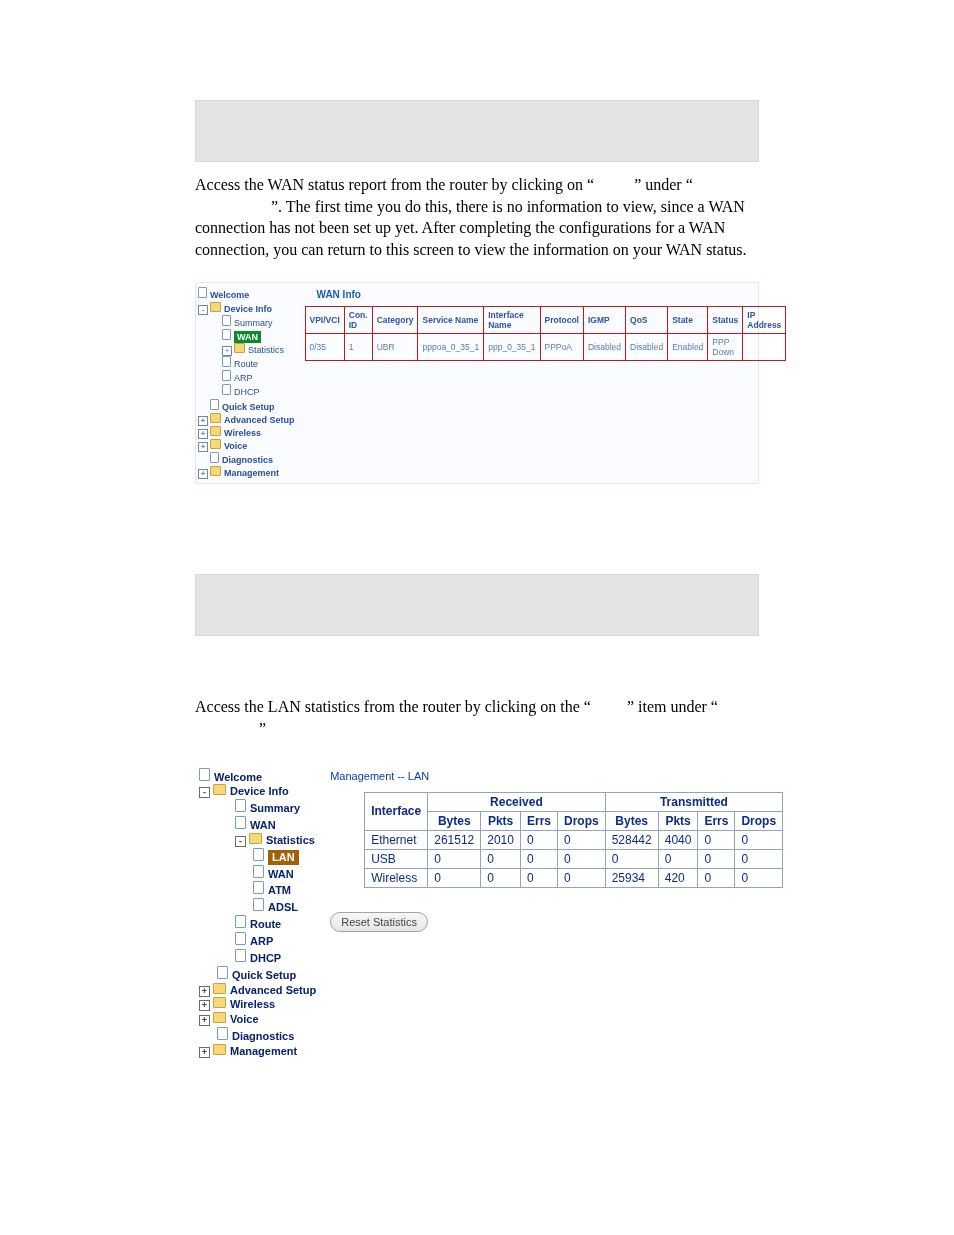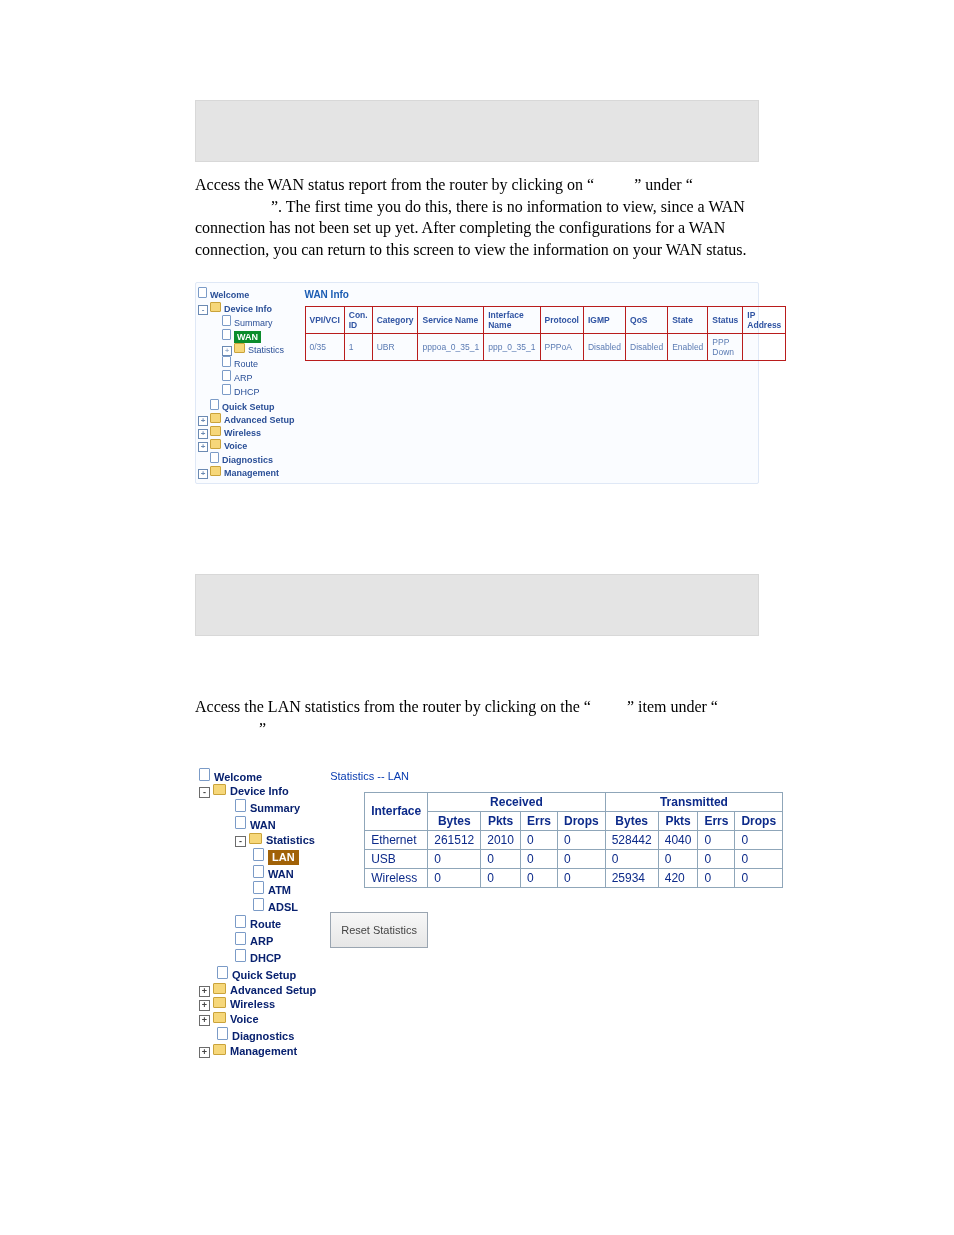--- a/index.html
+++ b/index.html
@@ -86,21 +86,21 @@
     background: #fff;
     border: 1px solid #7b9bc7;
     border-radius: 1px;
   }
 
   .shot .content {
     flex: 1;
     padding: 6px 8px;
   }
   .shot h4 {
-    margin: 0 0 6px 0;
+    margin: 0 0 6px 12px;
     font-size: 10px;
     font-weight: 700;
     color: #1b5cb3;
   }
   table.waninfo {
     border-collapse: collapse;
     width: 100%;
     font-size: 8.5px;
   }
   table.waninfo th, table.waninfo td {
@@ -191,25 +191,25 @@
     padding: 2px 6px;
     text-align: left;
     color: #0d2b8a;
   }
   table.lanstats th { font-weight: 700; text-align: center; background: #fff; }
   .resetbtn {
     margin-top: 24px;
     display: inline-block;
     font-family: Tahoma, Arial, sans-serif;
     font-size: 11px;
-    padding: 11px 10px;
+    padding: 3px 10px;
     border: 1px solid #9aa5b1;
     background: linear-gradient(#f7f7f7, #e6e6e6);
     color: #444;
-    border-radius: 0;
+    border-radius: 10px;
   }
 </style>
 </head>
 <body>
 
 <div class="page">
 
   <div class="gray-bar top"></div>
 
   <p class="body-text">
@@ -301,21 +301,21 @@
       <div class="row ind2"><span class="pg"></span><span>DHCP</span></div>
       <div class="row ind1"><span class="pg"></span><span>Quick Setup</span></div>
       <div class="row"><span class="exp">+</span><span class="fld"></span><span>Advanced Setup</span></div>
       <div class="row"><span class="exp">+</span><span class="fld"></span><span>Wireless</span></div>
       <div class="row"><span class="exp">+</span><span class="fld"></span><span>Voice</span></div>
       <div class="row ind1"><span class="pg"></span><span>Diagnostics</span></div>
       <div class="row"><span class="exp">+</span><span class="fld"></span><span>Management</span></div>
     </div>
 
     <div class="content2">
-      <h4>Statistics -- LAN</h4>
+      <h4>Management -- LAN</h4>
       <table class="lanstats">
         <thead>
           <tr>
             <th rowspan="2">Interface</th>
             <th colspan="4">Received</th>
             <th colspan="4">Transmitted</th>
           </tr>
           <tr>
             <th>Bytes</th>
             <th>Pkts</th>

